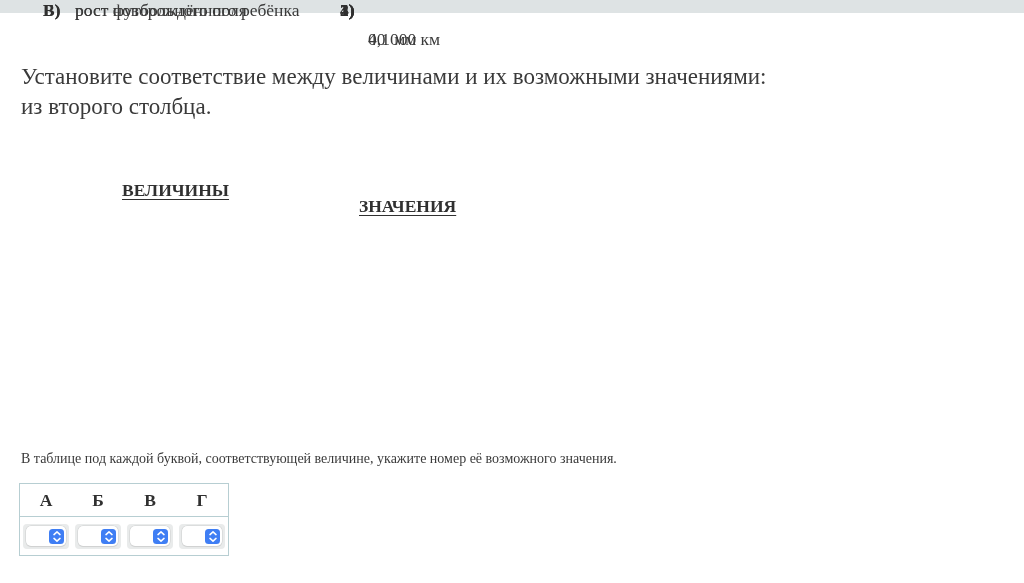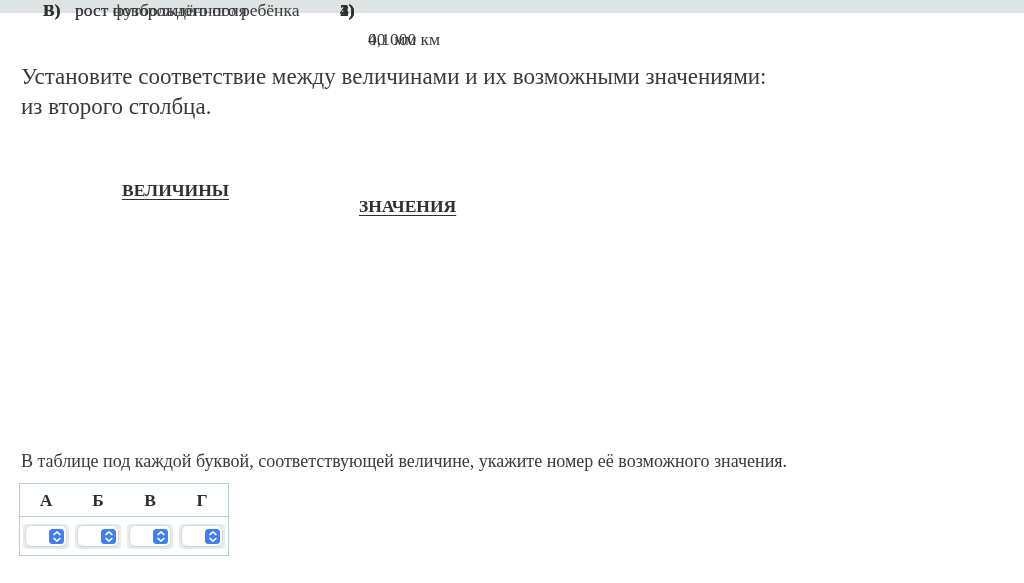--- a/index.html
+++ b/index.html
@@ -65,21 +65,21 @@
   }
   .v-item .v-label { font-weight: 700; color: #303030; display: block; }
   .v-item .v-text  { display: block; margin: 8px 0 0 28px; white-space: nowrap; }
   .v-item:nth-of-type(1) { top: 214px; }
   .v-item:nth-of-type(2) { top: 272px; }
   .v-item:nth-of-type(3) { top: 330px; }
   .v-item:nth-of-type(4) { top: 388px; }
   .note {
     position: absolute;
     left: 21px; top: 451px;
-    font-size: 18px;
+    font-size: 14px;
     white-space: nowrap;
   }
   .answer-table {
     position: absolute;
     left: 19px; top: 483px;
     width: 210px;
     border: 1px solid #b7ced2;
     background: #ffffff;
   }
   .answer-table .hdr-row {

